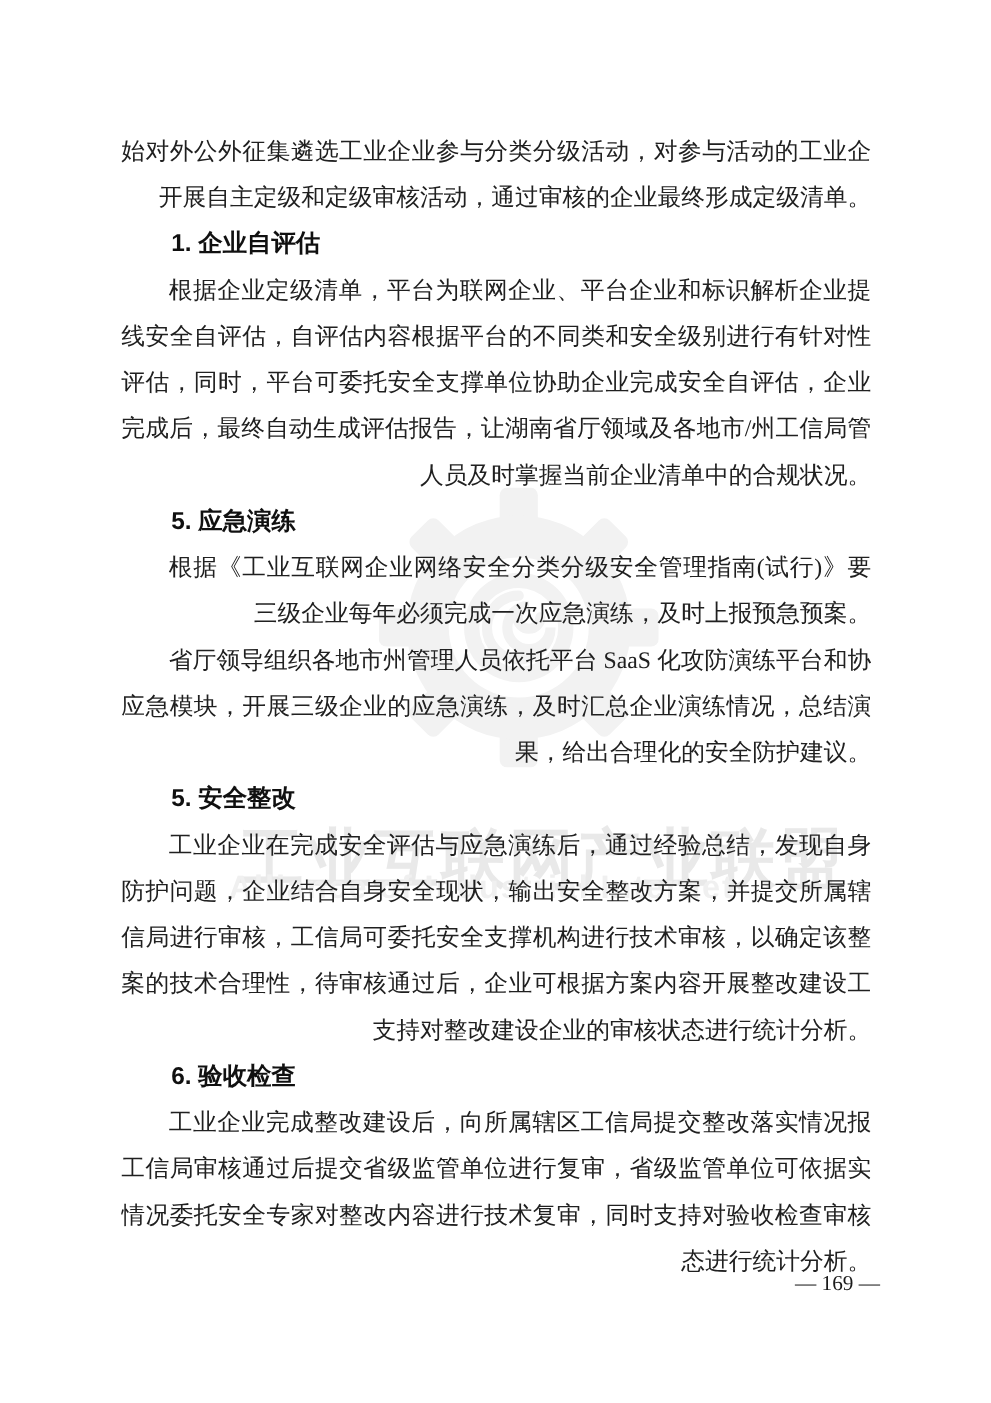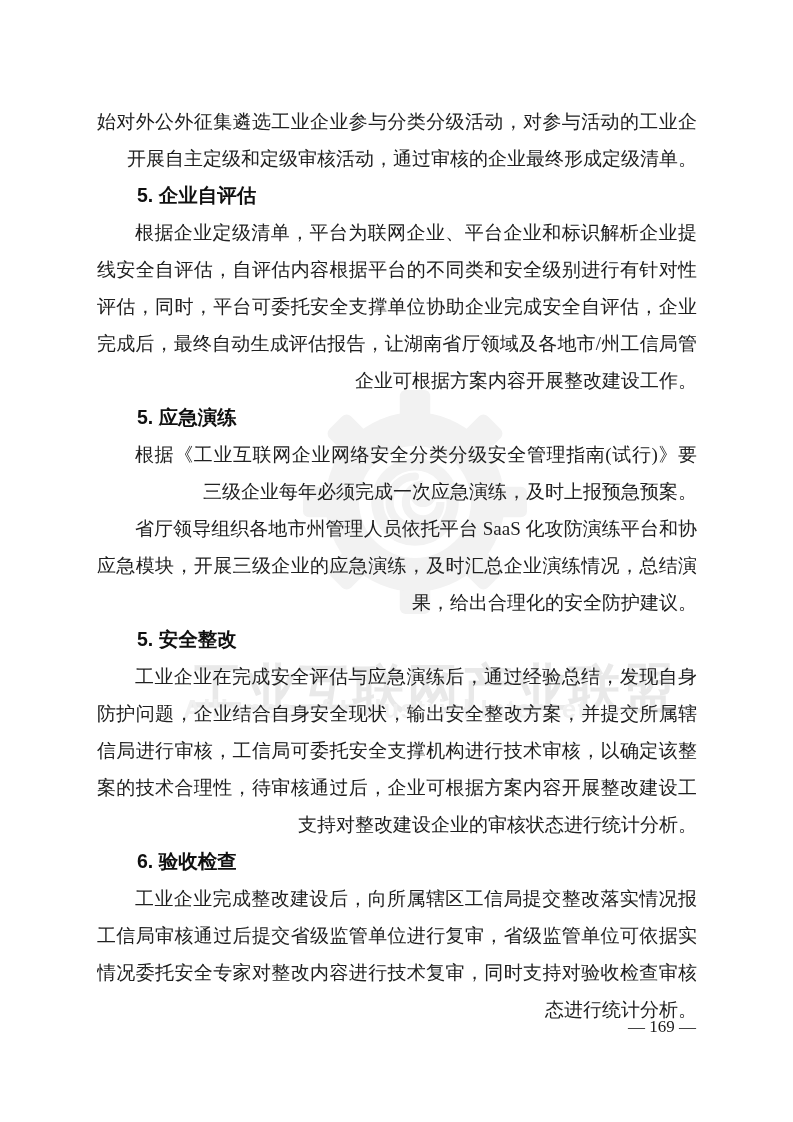--- a/index.html
+++ b/index.html
@@ -90,21 +90,21 @@
     padding-left: 40px;
   }
 
   
   .footer-page-number {
     position: absolute;
     top: 1014px;
     left: 628px;
     width: 76px;
     z-index: 2;
-    text-align: left;
+    text-align: right;
     font-family: "Liberation Serif", "DejaVu Serif", serif;
     font-size: 17px;
     line-height: 26px;
     color: #1a1a1a;
     white-space: nowrap;
   }
 </style>
 </head>
 <body>
 
@@ -128,26 +128,26 @@
       <circle cx="110" cy="110" r="31" fill="#ffffff"></circle>
       <path d="M110 85 a25 25 0 1 0 25 25 a17 17 0 1 1 -17 -17 a9 9 0 1 0 9 9" fill="none" stroke="#f2f2f2" stroke-width="8" stroke-linecap="round"></path>
     </svg>
     <div class="wm-cn">工业互联网产业联盟</div>
     <div class="wm-en">Alliance of Industrial Internet</div>
   </div>
 
   <div class="doc-content">
       <div class="line fill">始对外公外征集遴选工业企业参与分类分级活动，对参与活动的工业企业</div>
       <div class="line">开展自主定级和定级审核活动，通过审核的企业最终形成定级清单。</div>
-      <div class="heading">5. 企业自评估</div>
+      <div class="heading">1. 企业自评估</div>
       <div class="line fill indent">根据企业定级清单，平台为联网企业、平台企业和标识解析企业提供在</div>
       <div class="line fill">线安全自评估，自评估内容根据平台的不同类和安全级别进行有针对性的</div>
       <div class="line fill">评估，同时，平台可委托安全支撑单位协助企业完成安全自评估，企业评估</div>
       <div class="line fill">完成后，最终自动生成评估报告，让湖南省厅领域及各地市/州工信局管理</div>
-      <div class="line">企业可根据方案内容开展整改建设工作。</div>
+      <div class="line">人员及时掌握当前企业清单中的合规状况。</div>
       <div class="heading">5. 应急演练</div>
       <div class="line fill indent">根据《工业互联网企业网络安全分类分级安全管理指南(试行)》要求，</div>
       <div class="line">三级企业每年必须完成一次应急演练，及时上报预急预案。</div>
       <div class="line fill indent">省厅领导组织各地市州管理人员依托平台 SaaS 化攻防演练平台和协同</div>
       <div class="line fill">应急模块，开展三级企业的应急演练，及时汇总企业演练情况，总结演练结</div>
       <div class="line">果，给出合理化的安全防护建议。</div>
       <div class="heading">5. 安全整改</div>
       <div class="line fill indent">工业企业在完成安全评估与应急演练后，通过经验总结，发现自身安全</div>
       <div class="line fill">防护问题，企业结合自身安全现状，输出安全整改方案，并提交所属辖区工</div>
       <div class="line fill">信局进行审核，工信局可委托安全支撑机构进行技术审核，以确定该整改方</div>

